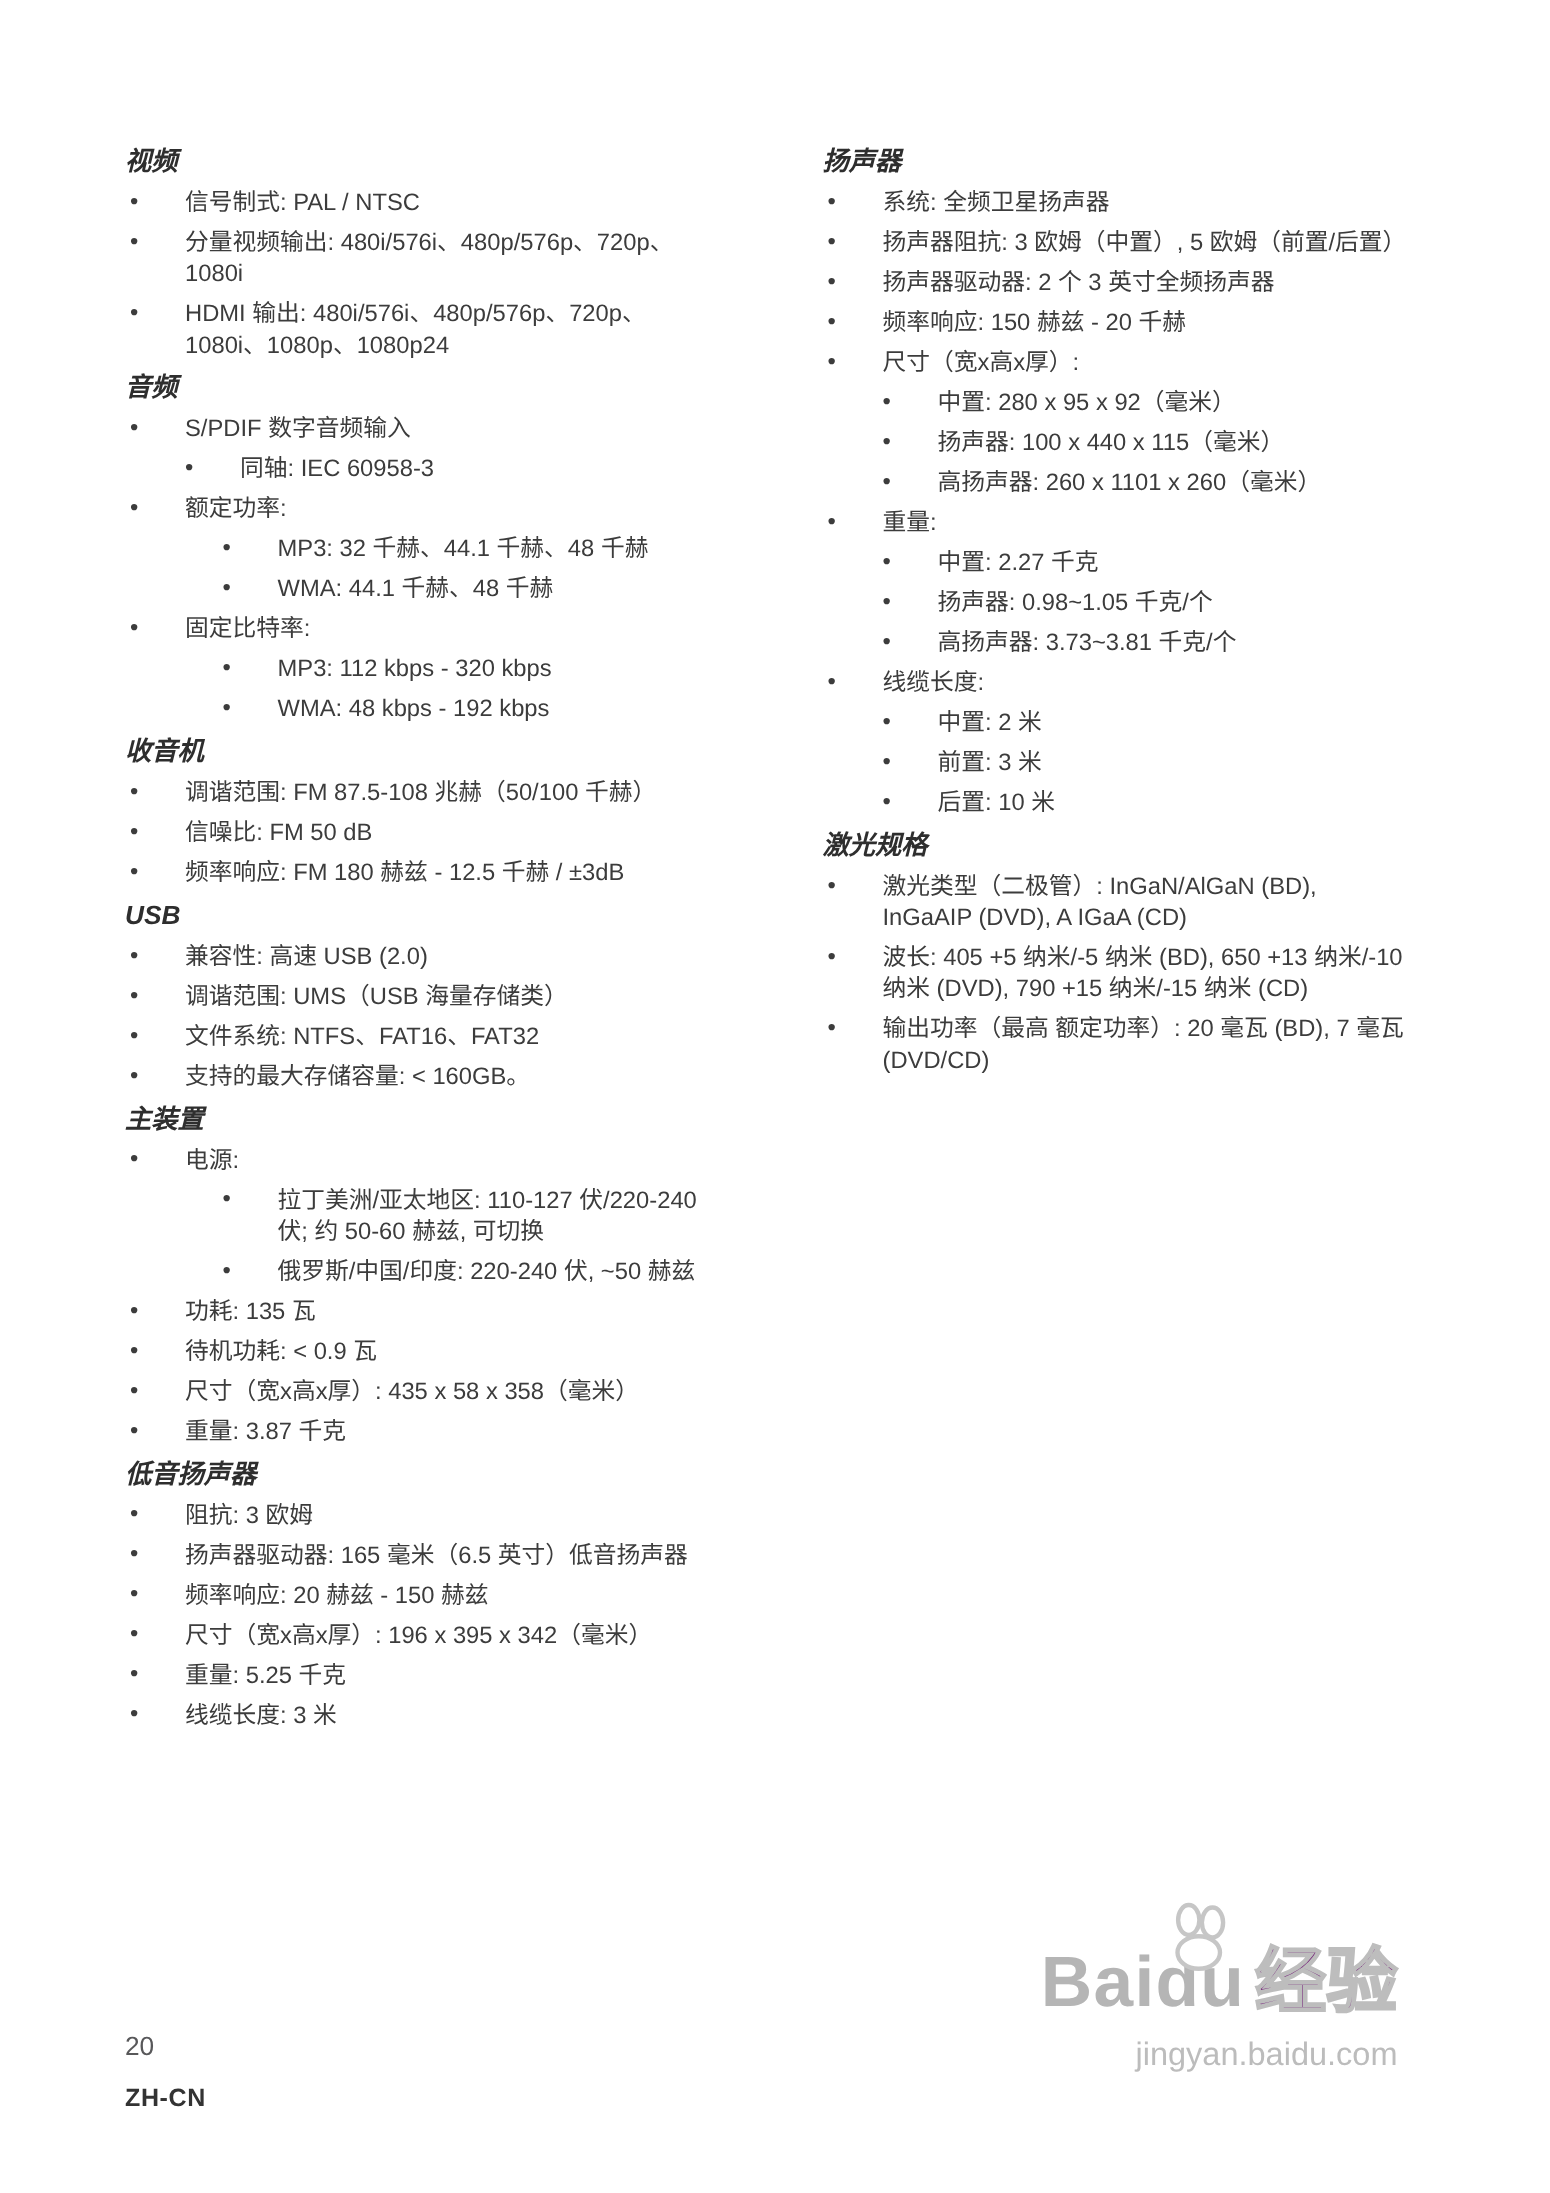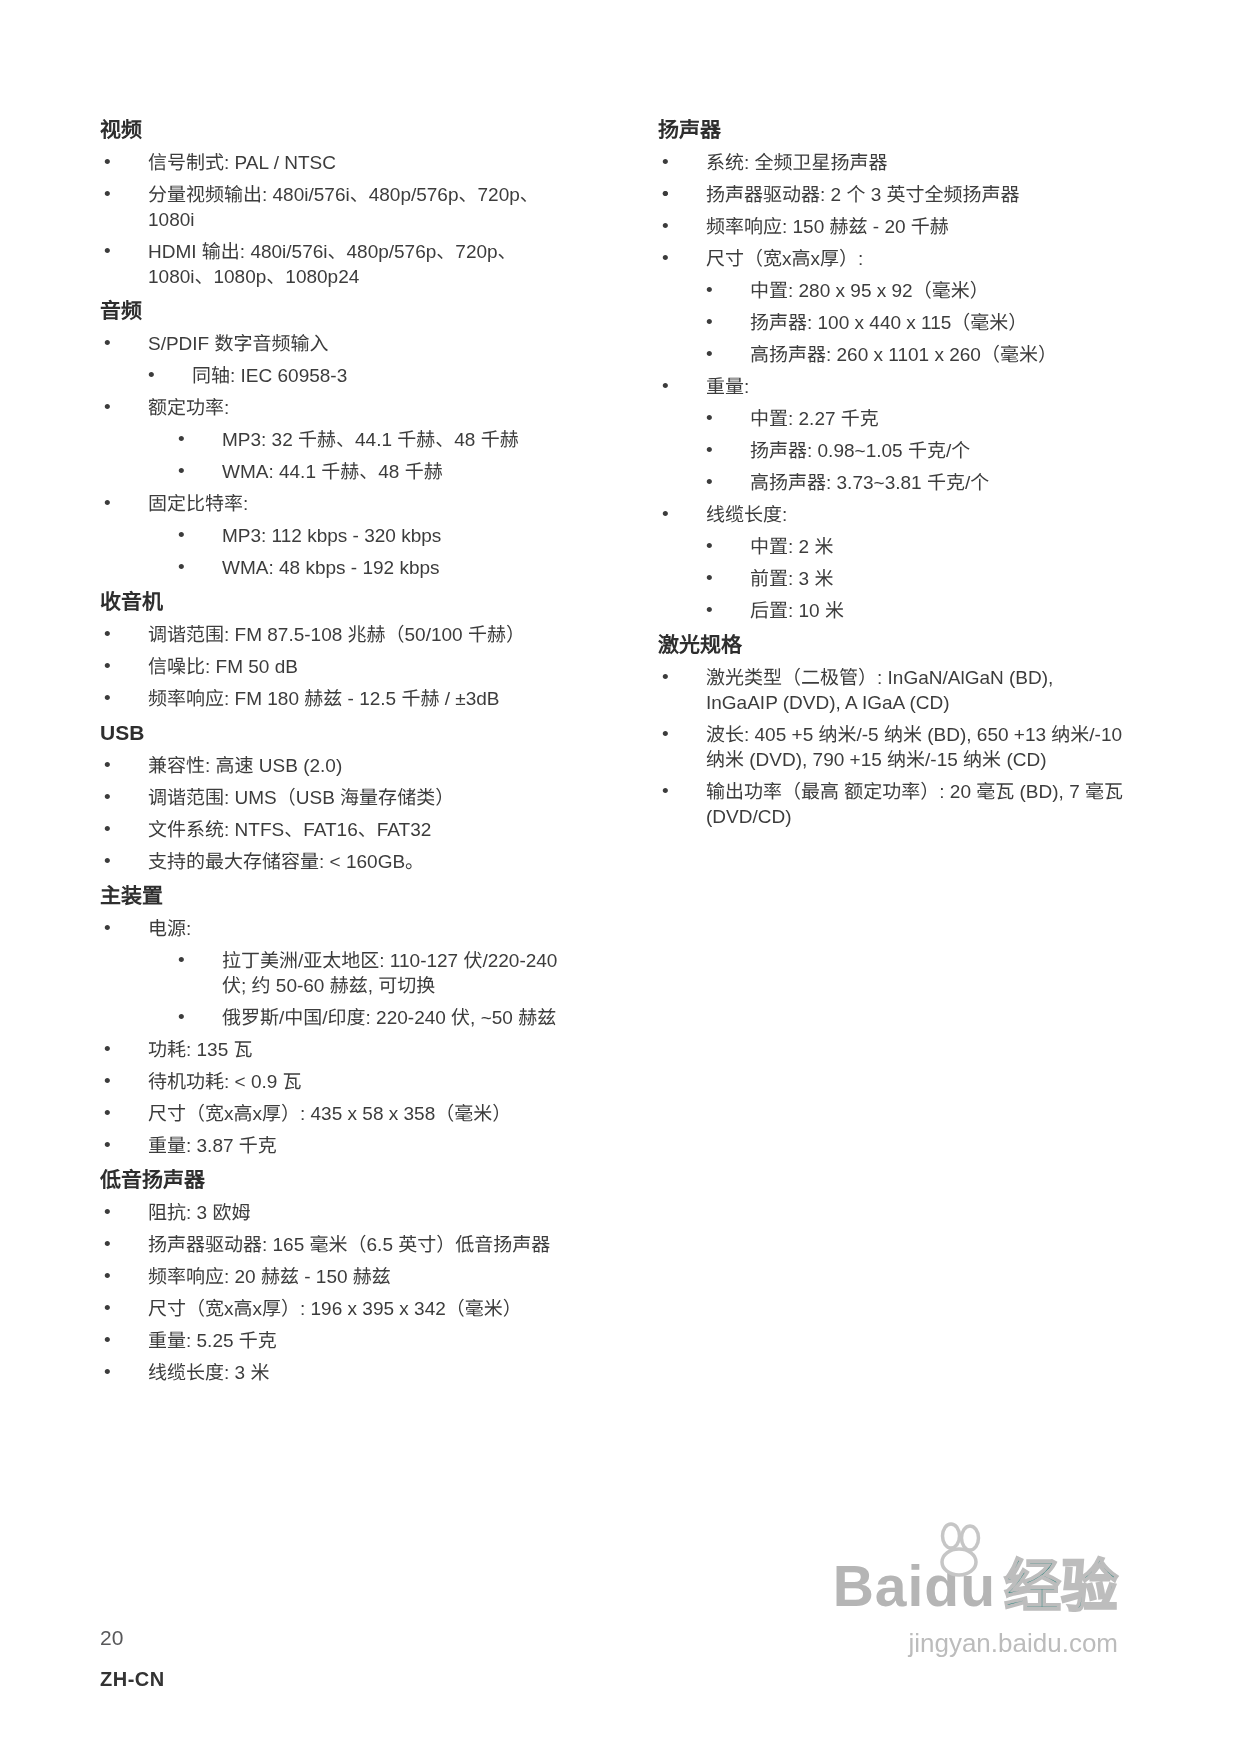--- a/index.html
+++ b/index.html
@@ -6,20 +6,21 @@
   .page{
     position:relative;width:1240px;height:1754px;background:#ffffff;
     font-family:"Liberation Sans",sans-serif;color:#3c3c3c;overflow:hidden;
   }
   .columns{position:absolute;top:108px;left:100px;display:flex;gap:88px;}
   .col{width:470px;}
   .sec{margin:0;}
   .sec-title{
     font-size:21px;line-height:26px;font-weight:bold;color:#2e2e2e;
     margin:9px 0 3px 0;
+    font-style:italic;
   }
   .item{
     position:relative;font-size:19px;line-height:25px;margin-top:7px;
     color:#3c3c3c;
   }
   .item .bullet{position:absolute;top:-1px;font-size:19px;}
   .lvl1{padding-left:48px;}
   .lvl1 .bullet{left:4px;}
   .lvl2{padding-left:92px;}
   .lvl2 .bullet{left:48px;}
@@ -32,21 +33,21 @@
   .lang-code{font-size:20px;font-weight:bold;color:#333333;letter-spacing:0.5px;}
   .watermark{
     position:absolute;right:122px;top:1556px;text-align:right;
   }
   .wm-row{
     position:relative;display:inline-block;font-weight:bold;
     font-size:57px;line-height:60px;color:#b5b5b5;white-space:nowrap;
   }
   .wm-brand{letter-spacing:1px;}
   .wm-suffix{
-    margin-left:8px;color:#0f766e;
+    margin-left:8px;color:#701a75;
     -webkit-text-stroke:2px #bdbdbd;text-stroke:2px #bdbdbd;
   }
   .paw{position:absolute;left:96px;top:-36px;}
   .wm-url{font-size:26px;line-height:30px;color:#bcbcbc;margin-top:12px;}
 </style>
 </head>
 <body>
 
 <div class="page">
 
@@ -235,20 +236,21 @@
   <section class="sec">
     <h2 class="sec-title">扬声器</h2>
 
   <div class="item lvl1">
     <span class="bullet">•</span>
     <span class="itext">系统: 全频卫星扬声器</span>
   </div>
 
   <div class="item lvl1">
     <span class="bullet">•</span>
+    <span class="itext">扬声器阻抗: 3 欧姆（中置）, 5 欧姆（前置/后置）</span>
   </div>
 
   <div class="item lvl1">
     <span class="bullet">•</span>
     <span class="itext">扬声器驱动器: 2 个 3 英寸全频扬声器</span>
   </div>
 
   <div class="item lvl1">
     <span class="bullet">•</span>
     <span class="itext">频率响应: 150 赫兹 - 20 千赫</span>

